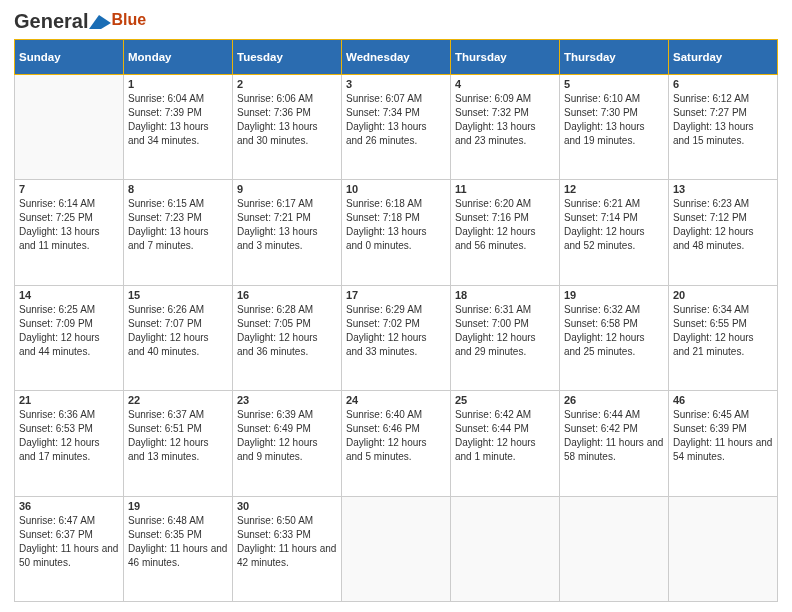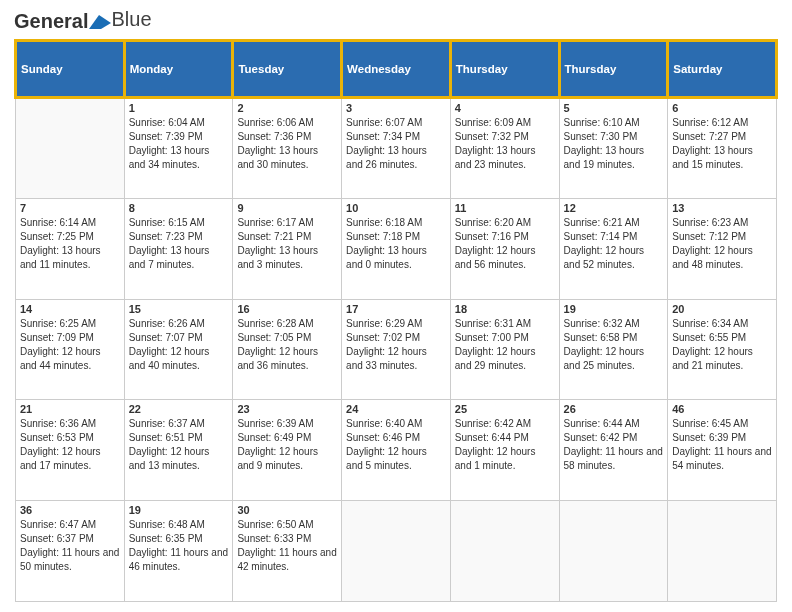--- a/index.html
+++ b/index.html
@@ -50,23 +50,23 @@
       border: 1px solid #ccc;
       border-collapse: collapse;
       width: 100%;
       table-layout: fixed;
     }
     .calendar th {
       background-color: #2b6cb0;
       color: white;
       font-size: 11.5px;
       font-weight: bold;
-      padding: 21px 4px;
+      padding: 11px 4px;
       text-align: left;
-      border: 3px solid #eab308;
+      border: 1px solid #eab308;
     }
     .calendar td {
       border: 1px solid #ccc;
       vertical-align: top;
       padding: 3px 4px;
       font-size: 9.5px;
       color: #333;
       height: 90px;
     }
     .day-num {
@@ -89,21 +89,21 @@
 
 <div class="page">
   <div class="header">
     <div class="logo">
       <div class="logo-row">
         <span style="font-size:20px; font-weight:bold; color:#333;">General</span>
         <svg width="22" height="14" viewBox="0 0 22 14" style="margin-left:1px;">
           <polygon points="0,14 10,0 22,8 12,14" fill="#1a6db5"></polygon>
         </svg>
       </div>
-      <span style="font-size:20px; font-weight:normal; color:#404040; margin-top:-4px;">Blue</span>
+      <span style="font-size:16px; font-weight:bold; color:#c2410c; margin-top:-4px;">Blue</span>
     </div>
     <div class="title-section">
       <div class="month-title"></div>
       <div class="location"></div>
     </div>
   </div>
 
   <table class="calendar">
     <thead>
       <tr>

